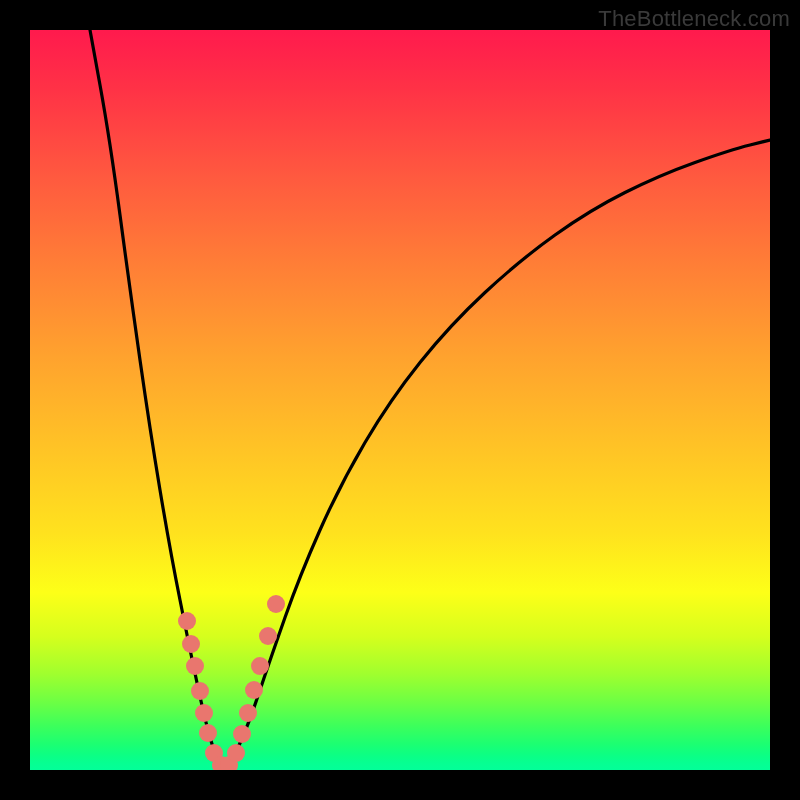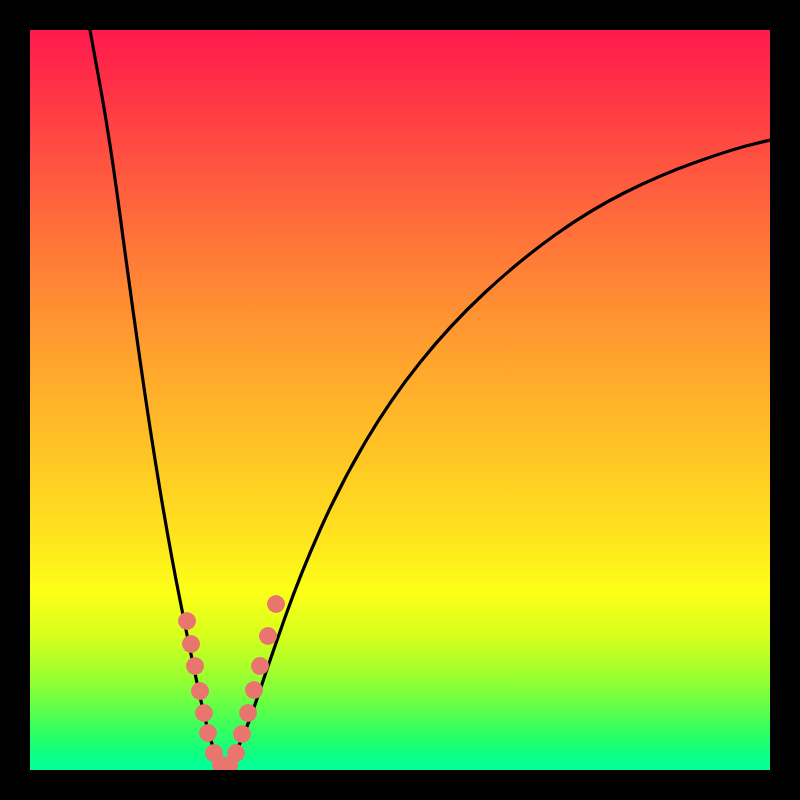--- a/index.html
+++ b/index.html
@@ -80,13 +80,14 @@
           <circle cx="212" cy="704" r="9" fill="#e9766e"></circle>
           <circle cx="218" cy="683" r="9" fill="#e9766e"></circle>
           <circle cx="224" cy="660" r="9" fill="#e9766e"></circle>
           <circle cx="230" cy="636" r="9" fill="#e9766e"></circle>
           <circle cx="238" cy="606" r="9" fill="#e9766e"></circle>
           <circle cx="246" cy="574" r="9" fill="#e9766e"></circle>
         </g>
     </svg>
 
   </div>
+  <div class="watermark">TheBottleneck.com</div>
 </div>
 
 </body></html>

